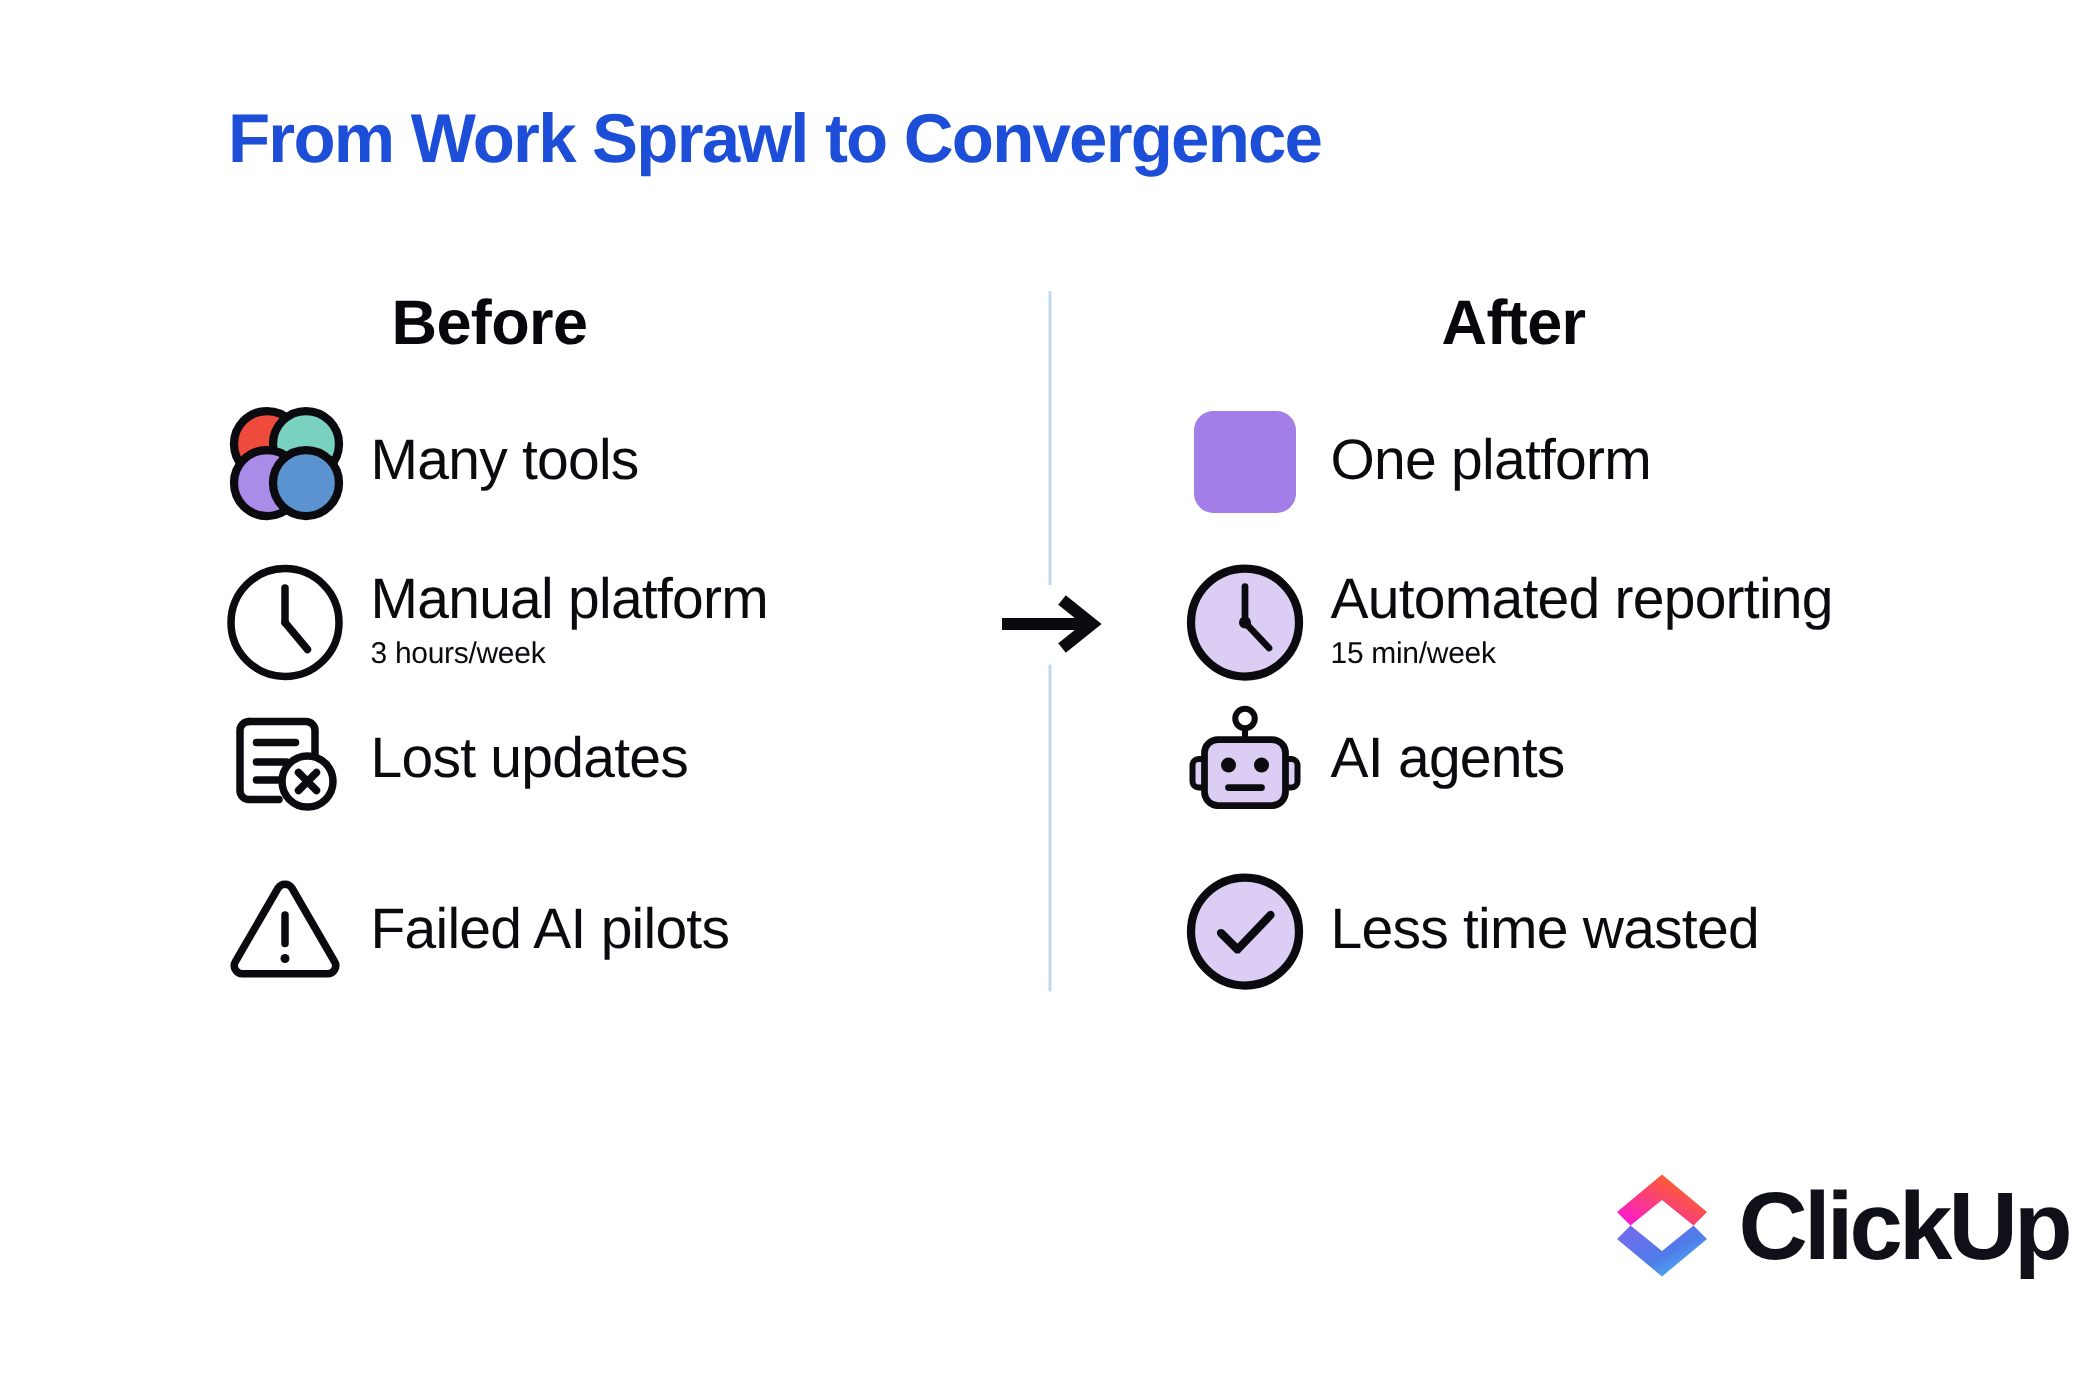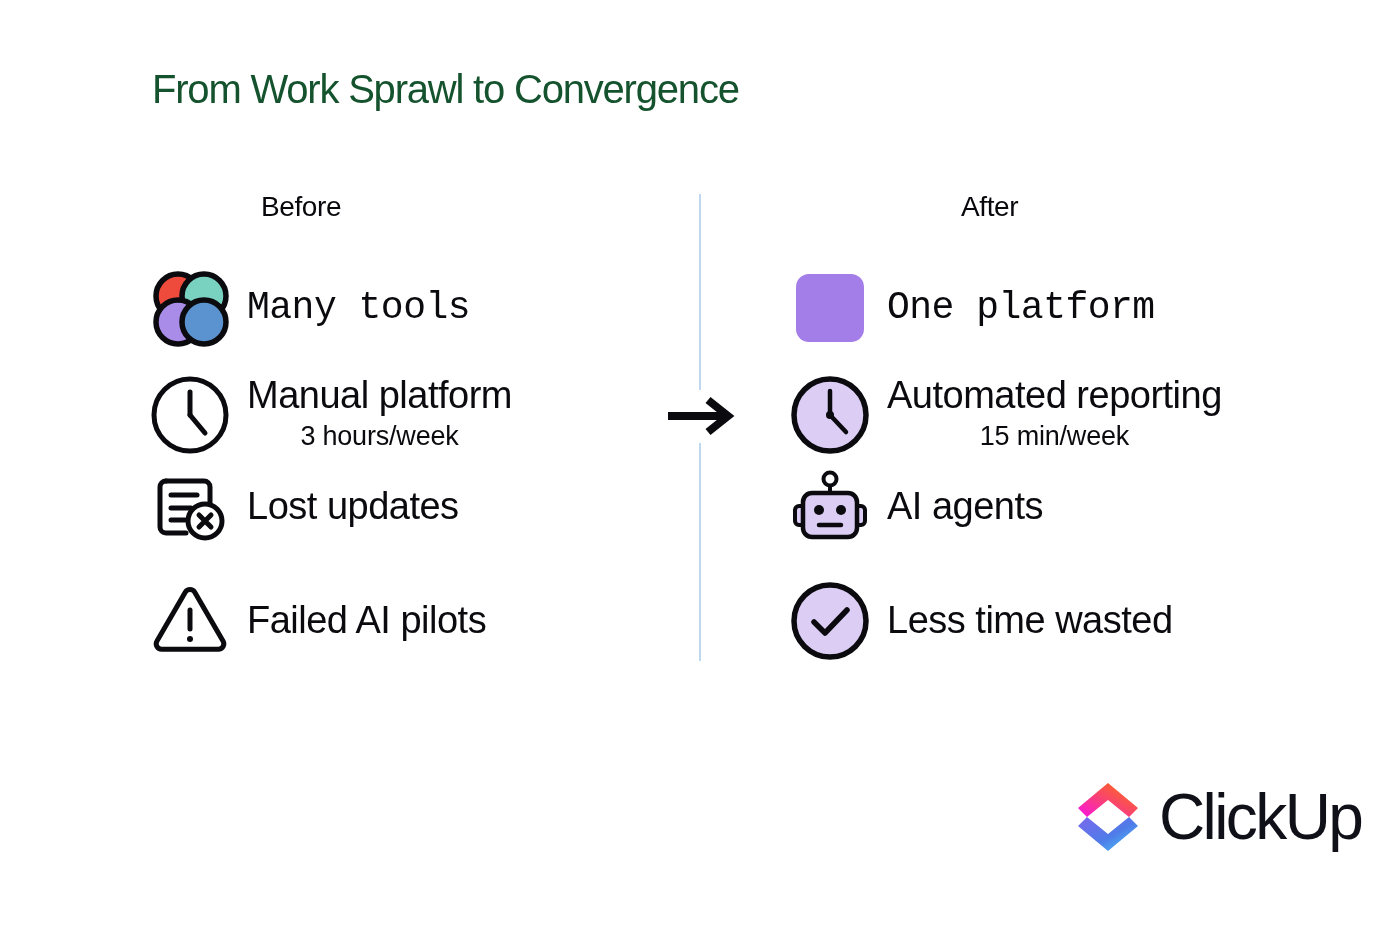--- a/index.html
+++ b/index.html
@@ -15,33 +15,33 @@
     font-family: "Liberation Sans", sans-serif;
     color: #0b0b0f;
     -webkit-font-smoothing: antialiased;
   }
 
   
   .title {
     position: absolute;
     left: 152px;
     top: 68px;
-    font-size: 40px;
-    font-weight: 400;
+    font-size: 46px;
+    font-weight: 700;
     letter-spacing: -1.2px;
     line-height: 1.05;
-    color: #14532d;
+    color: #1d4ed8;
     white-space: nowrap;
   }
 
   
   .col-head {
     position: absolute;
-    font-size: 28px;
-    font-weight: 400;
+    font-size: 42px;
+    font-weight: 700;
     letter-spacing: -0.4px;
     color: #07070c;
     white-space: nowrap;
   }
   .col-head.before { left: 261px; top: 191px; }
   .col-head.after  { left: 961px; top: 191px; }
 
   
   .divider {
     position: absolute;
@@ -83,52 +83,51 @@
   }
   .label-main {
     font-size: 38px;
     font-weight: 400;
     letter-spacing: -0.5px;
     line-height: 1.05;
     color: #0b0b0f;
     white-space: nowrap;
   }
   .label-sub {
-    font-size: 27px;
+    font-size: 20px;
     font-weight: 400;
     letter-spacing: -0.2px;
     line-height: 1.25;
     margin-top: 4px;
     color: #0b0b0f;
     white-space: nowrap;
-    text-align: center;
   }
 
   
   .col-left  { left: 147px; }
   .col-right { left: 787px; }
 
-  .r1 { top: 265px; font-family: Liberation Mono, monospace; }
+  .r1 { top: 265px; }
   .r2 { top: 372px; }
   .r3 { top: 464px; }
   .r4 { top: 578px; }
 
   
   .logo {
     position: absolute;
     left: 1075px;
     top: 781px;
     display: flex;
     align-items: center;
   }
   .logo-mark { width: 66px; height: 72px; }
   .logo-word {
     margin-left: 18px;
     font-size: 64px;
-    font-weight: 400;
+    font-weight: 700;
     letter-spacing: -2.6px;
     color: #101019;
     line-height: 1;
     white-space: nowrap;
   }
 </style>
 </head>
 <body>
 
 <div class="title">From Work Sprawl to Convergence</div>

